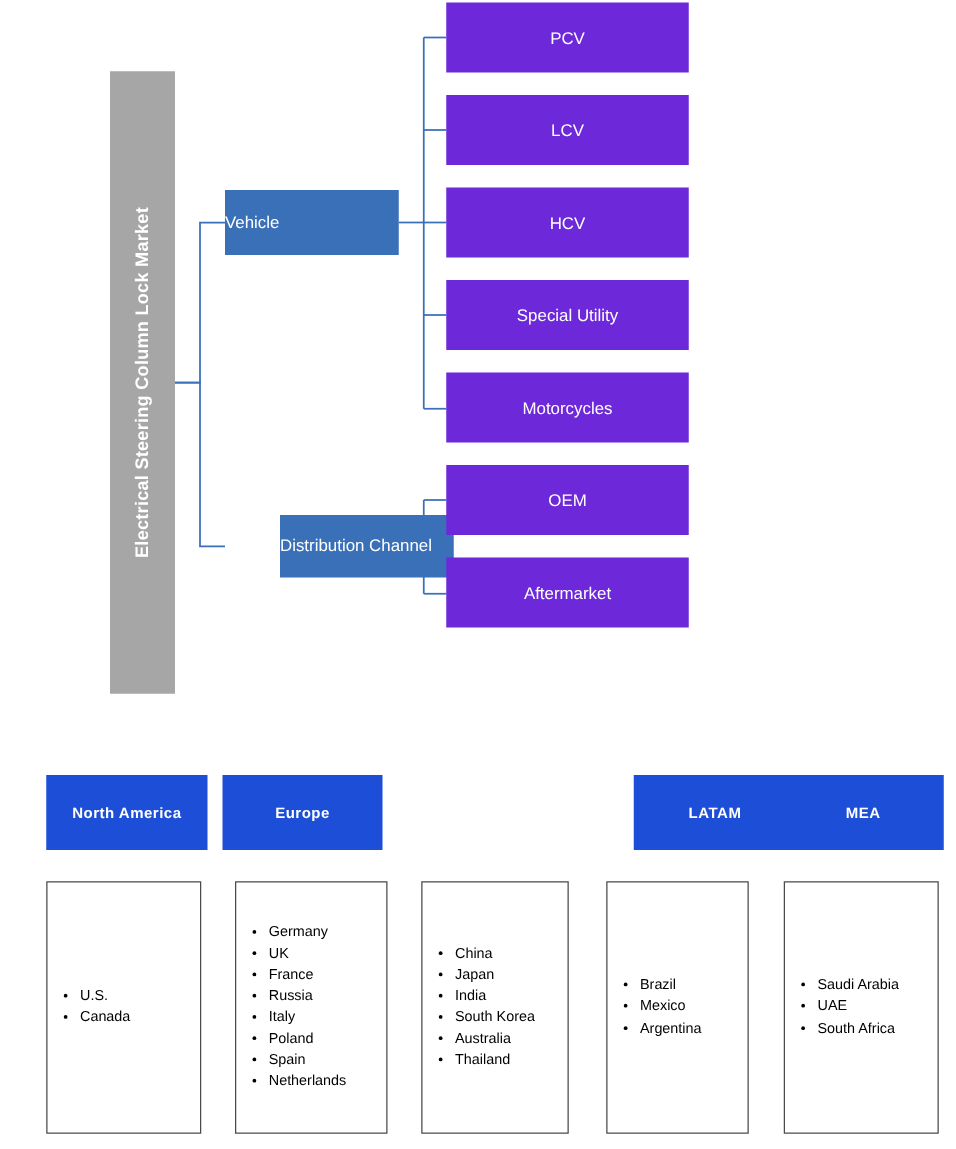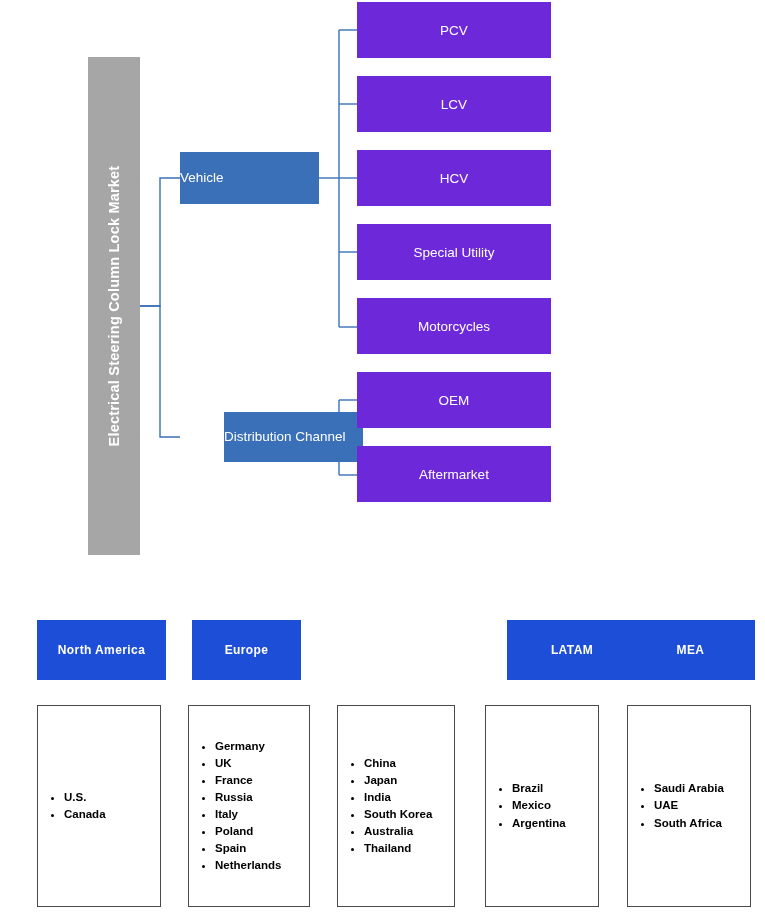--- a/index.html
+++ b/index.html
@@ -107,21 +107,21 @@
     display: flex;
     align-items: center;
   }
   .region-body ul {
     margin: 0;
     padding-left: 26px;
     list-style: disc;
   }
   .region-body li {
     font-size: 11.5px;
-    font-weight: 700;
+    font-weight: 400;
     color: #000000;
     line-height: 1.48;
   }
 </style>
 </head>
 <body>
 
 <div id="stage">
 
   <svg id="connector-layer" viewBox="0 0 765 919" xmlns="http://www.w3.org/2000/svg">
@@ -172,21 +172,21 @@
   <div class="leaf-box" style="top:372px">
     <span>OEM</span>
   </div>
   <div class="leaf-box" style="top:446px">
     <span>Aftermarket</span>
   </div>
 
   <div class="region-header" style="left:37px;width:129px">
     <span>North America</span>
   </div>
-  <div class="region-header" style="left:192px;width:109px">
+  <div class="region-header" style="left:178px;width:128px">
     <span>Europe</span>
   </div>
   <div class="region-header" style="left:507px;width:130px">
     <span>LATAM</span>
   </div>
   <div class="region-header" style="left:626px;width:129px">
     <span>MEA</span>
   </div>
 
   <div class="region-body" style="left:37px;width:124px">

